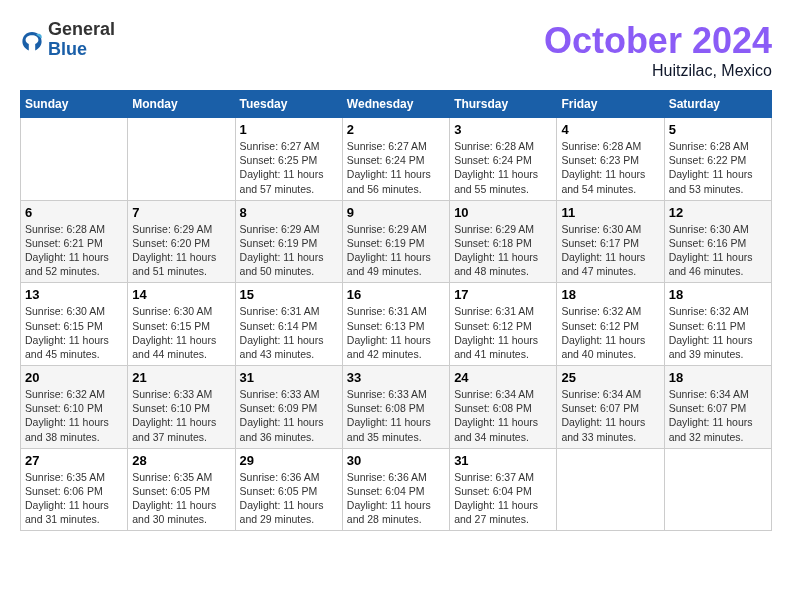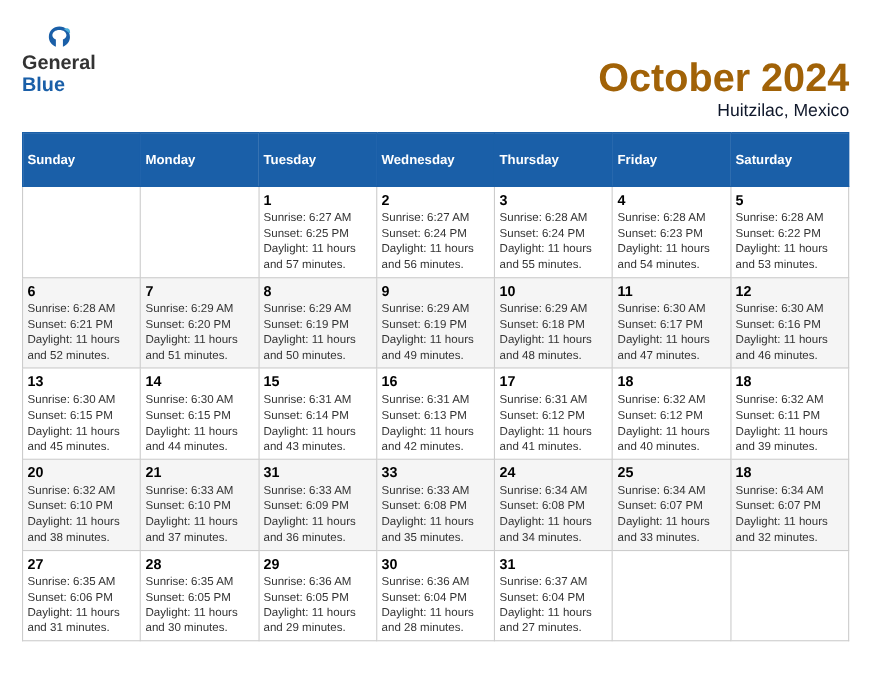--- a/index.html
+++ b/index.html
@@ -13,56 +13,54 @@
     .header-section {
       display: flex;
       justify-content: space-between;
       align-items: flex-start;
       margin-bottom: 10px;
     }
     .logo {
       display: flex;
       align-items: center;
       gap: 4px;
-      flex-direction: column;
     }
     .logo-text {
       font-size: 18px;
       font-weight: bold;
       line-height: 1.1;
     }
     .logo-general { color: #333; }
     .logo-blue { color: #1a5fa8; }
     .logo-icon {
       width: 24px;
       height: 24px;
     }
     .month-title {
       text-align: right;
     }
     .month-title h1 {
       font-size: 36px;
       font-weight: bold;
-      color: #a16207;
-      margin-top: 30px;
+      color: #8b5cf6;
     }
     .month-title h2 {
       font-size: 16px;
       font-weight: normal;
       color: #0f172a;
     }
     .calendar {
       width: 100%;
       border-collapse: collapse;
       font-size: 11px;
     }
     .calendar thead th {
       background: #1a5fa8;
       color: #fff;
-      padding: 17px 4px;
+      padding: 6px 4px;
       text-align: left;
       font-size: 12px;
       border: 1px solid #1a5fa8;
     }
     .calendar tbody td {
       border: 1px solid #ccc;
       vertical-align: top;
       padding: 4px;
       width: calc(100% / 7);
       min-height: 80px;

